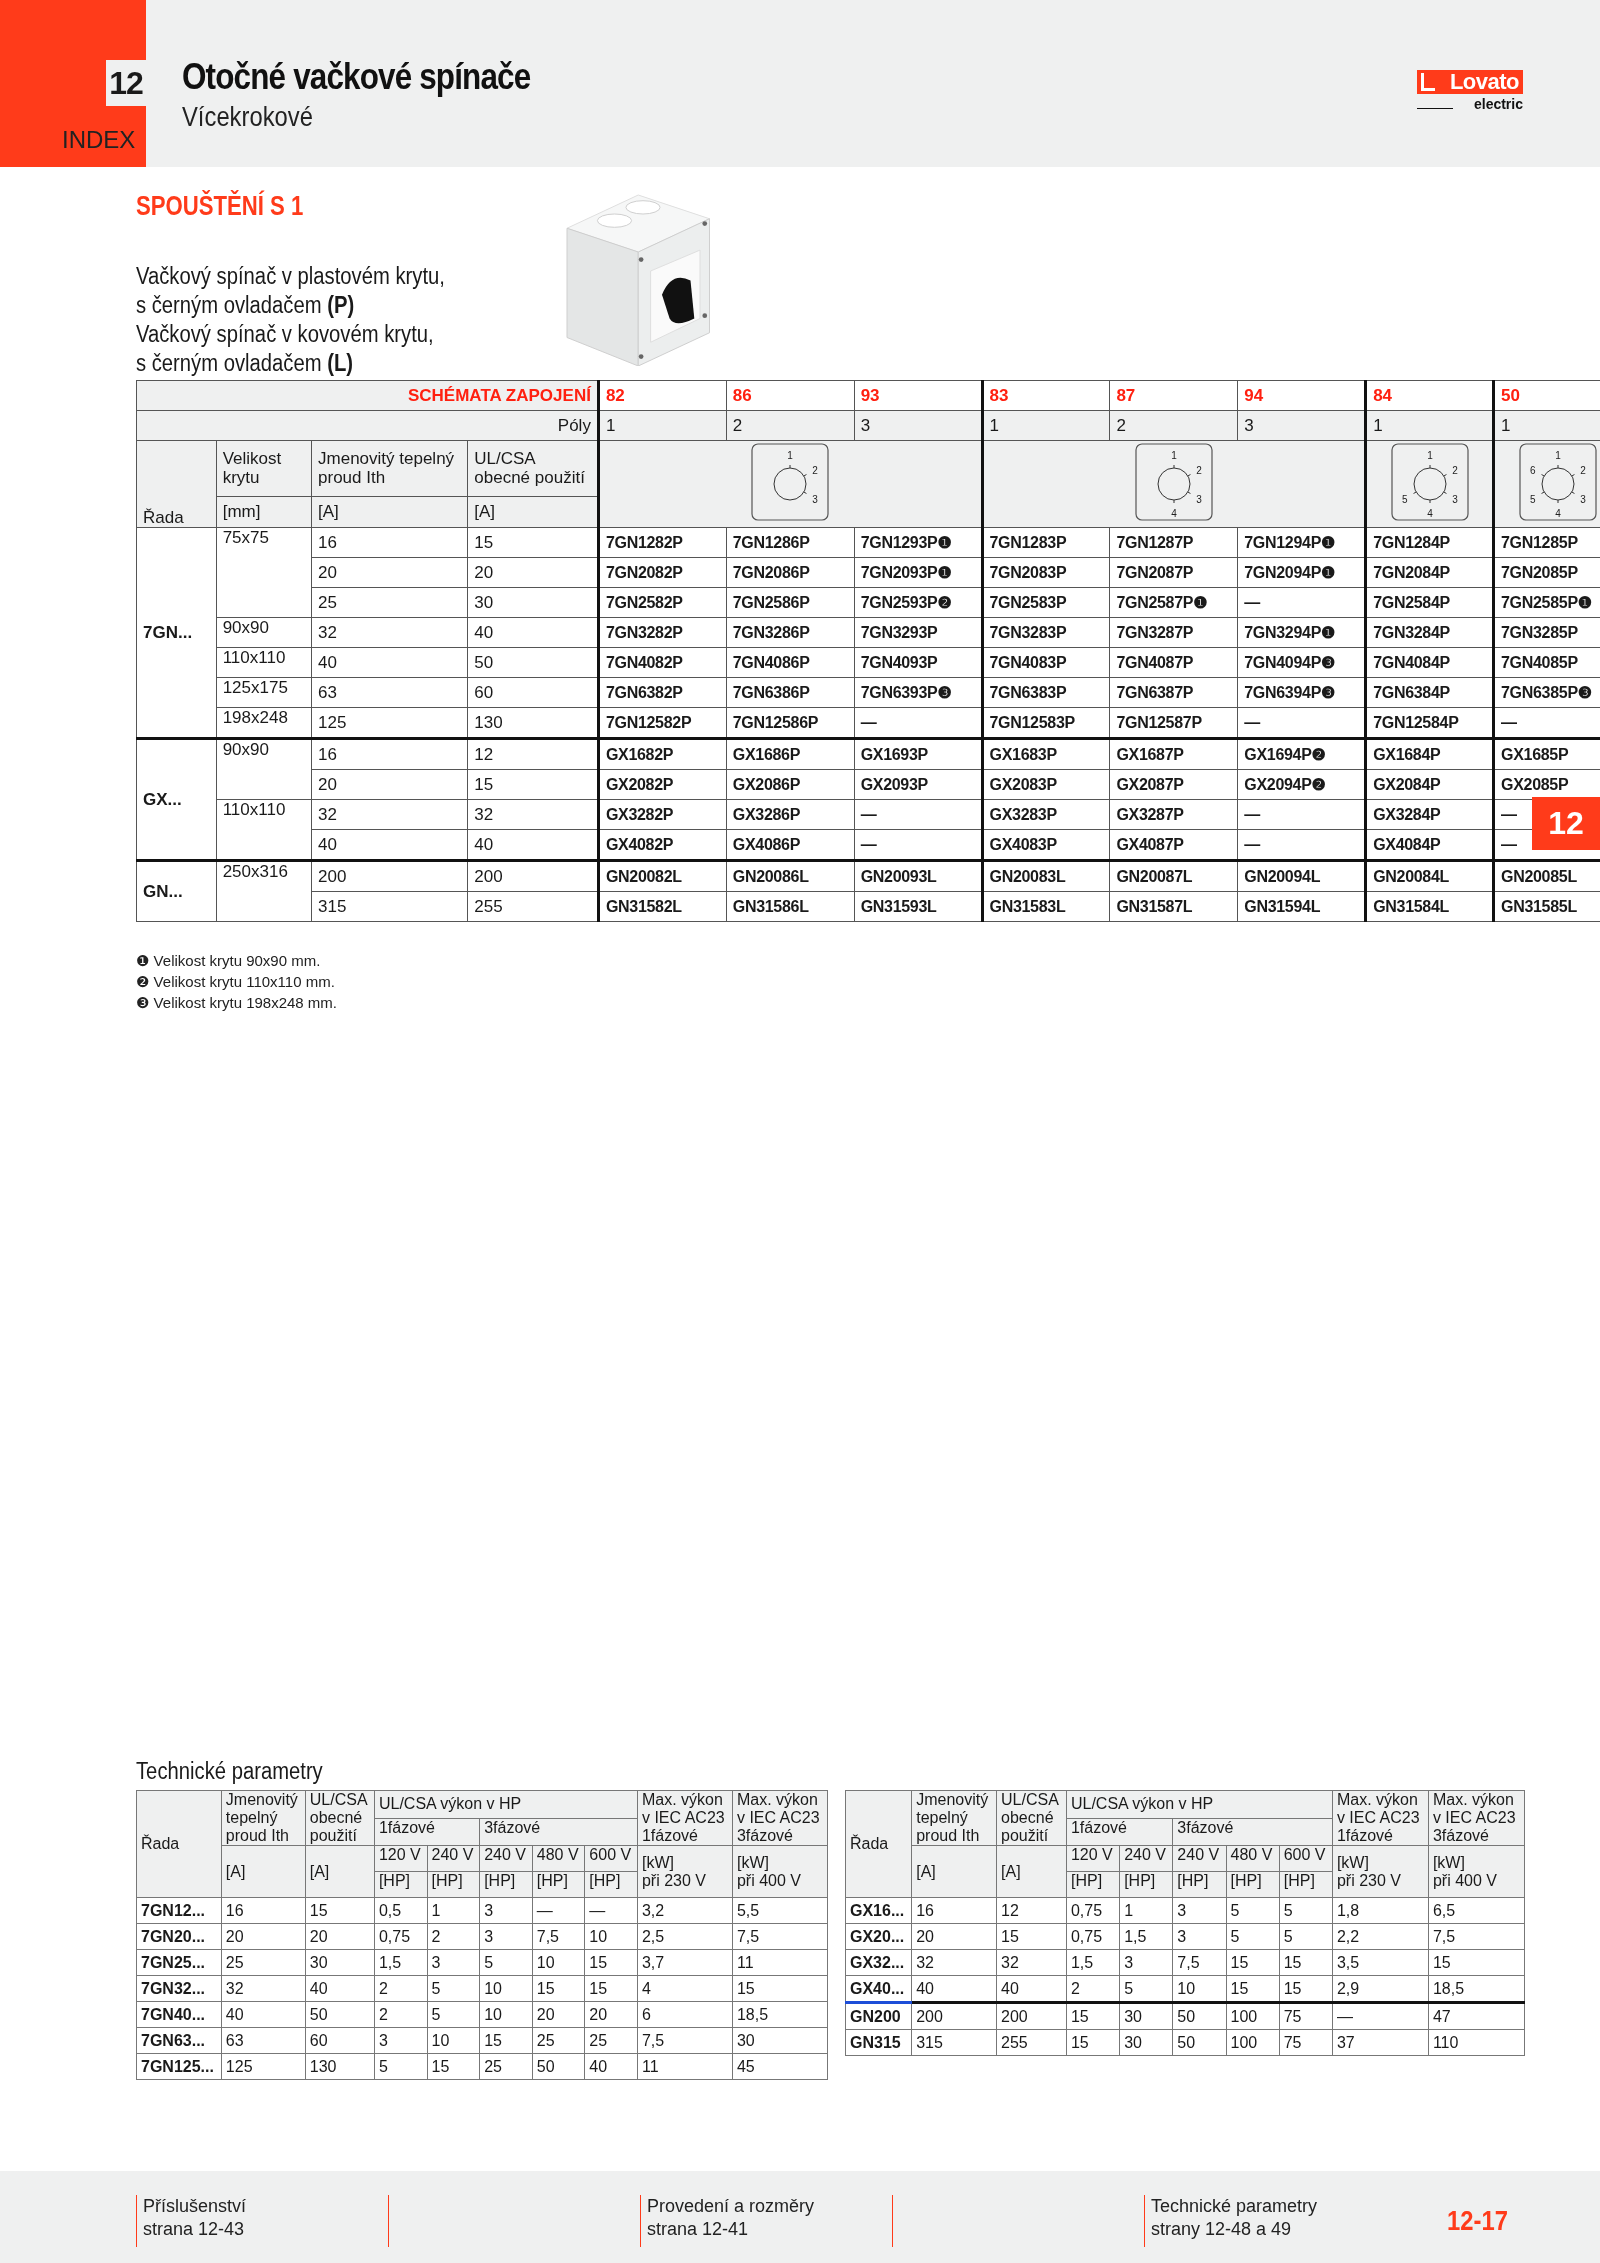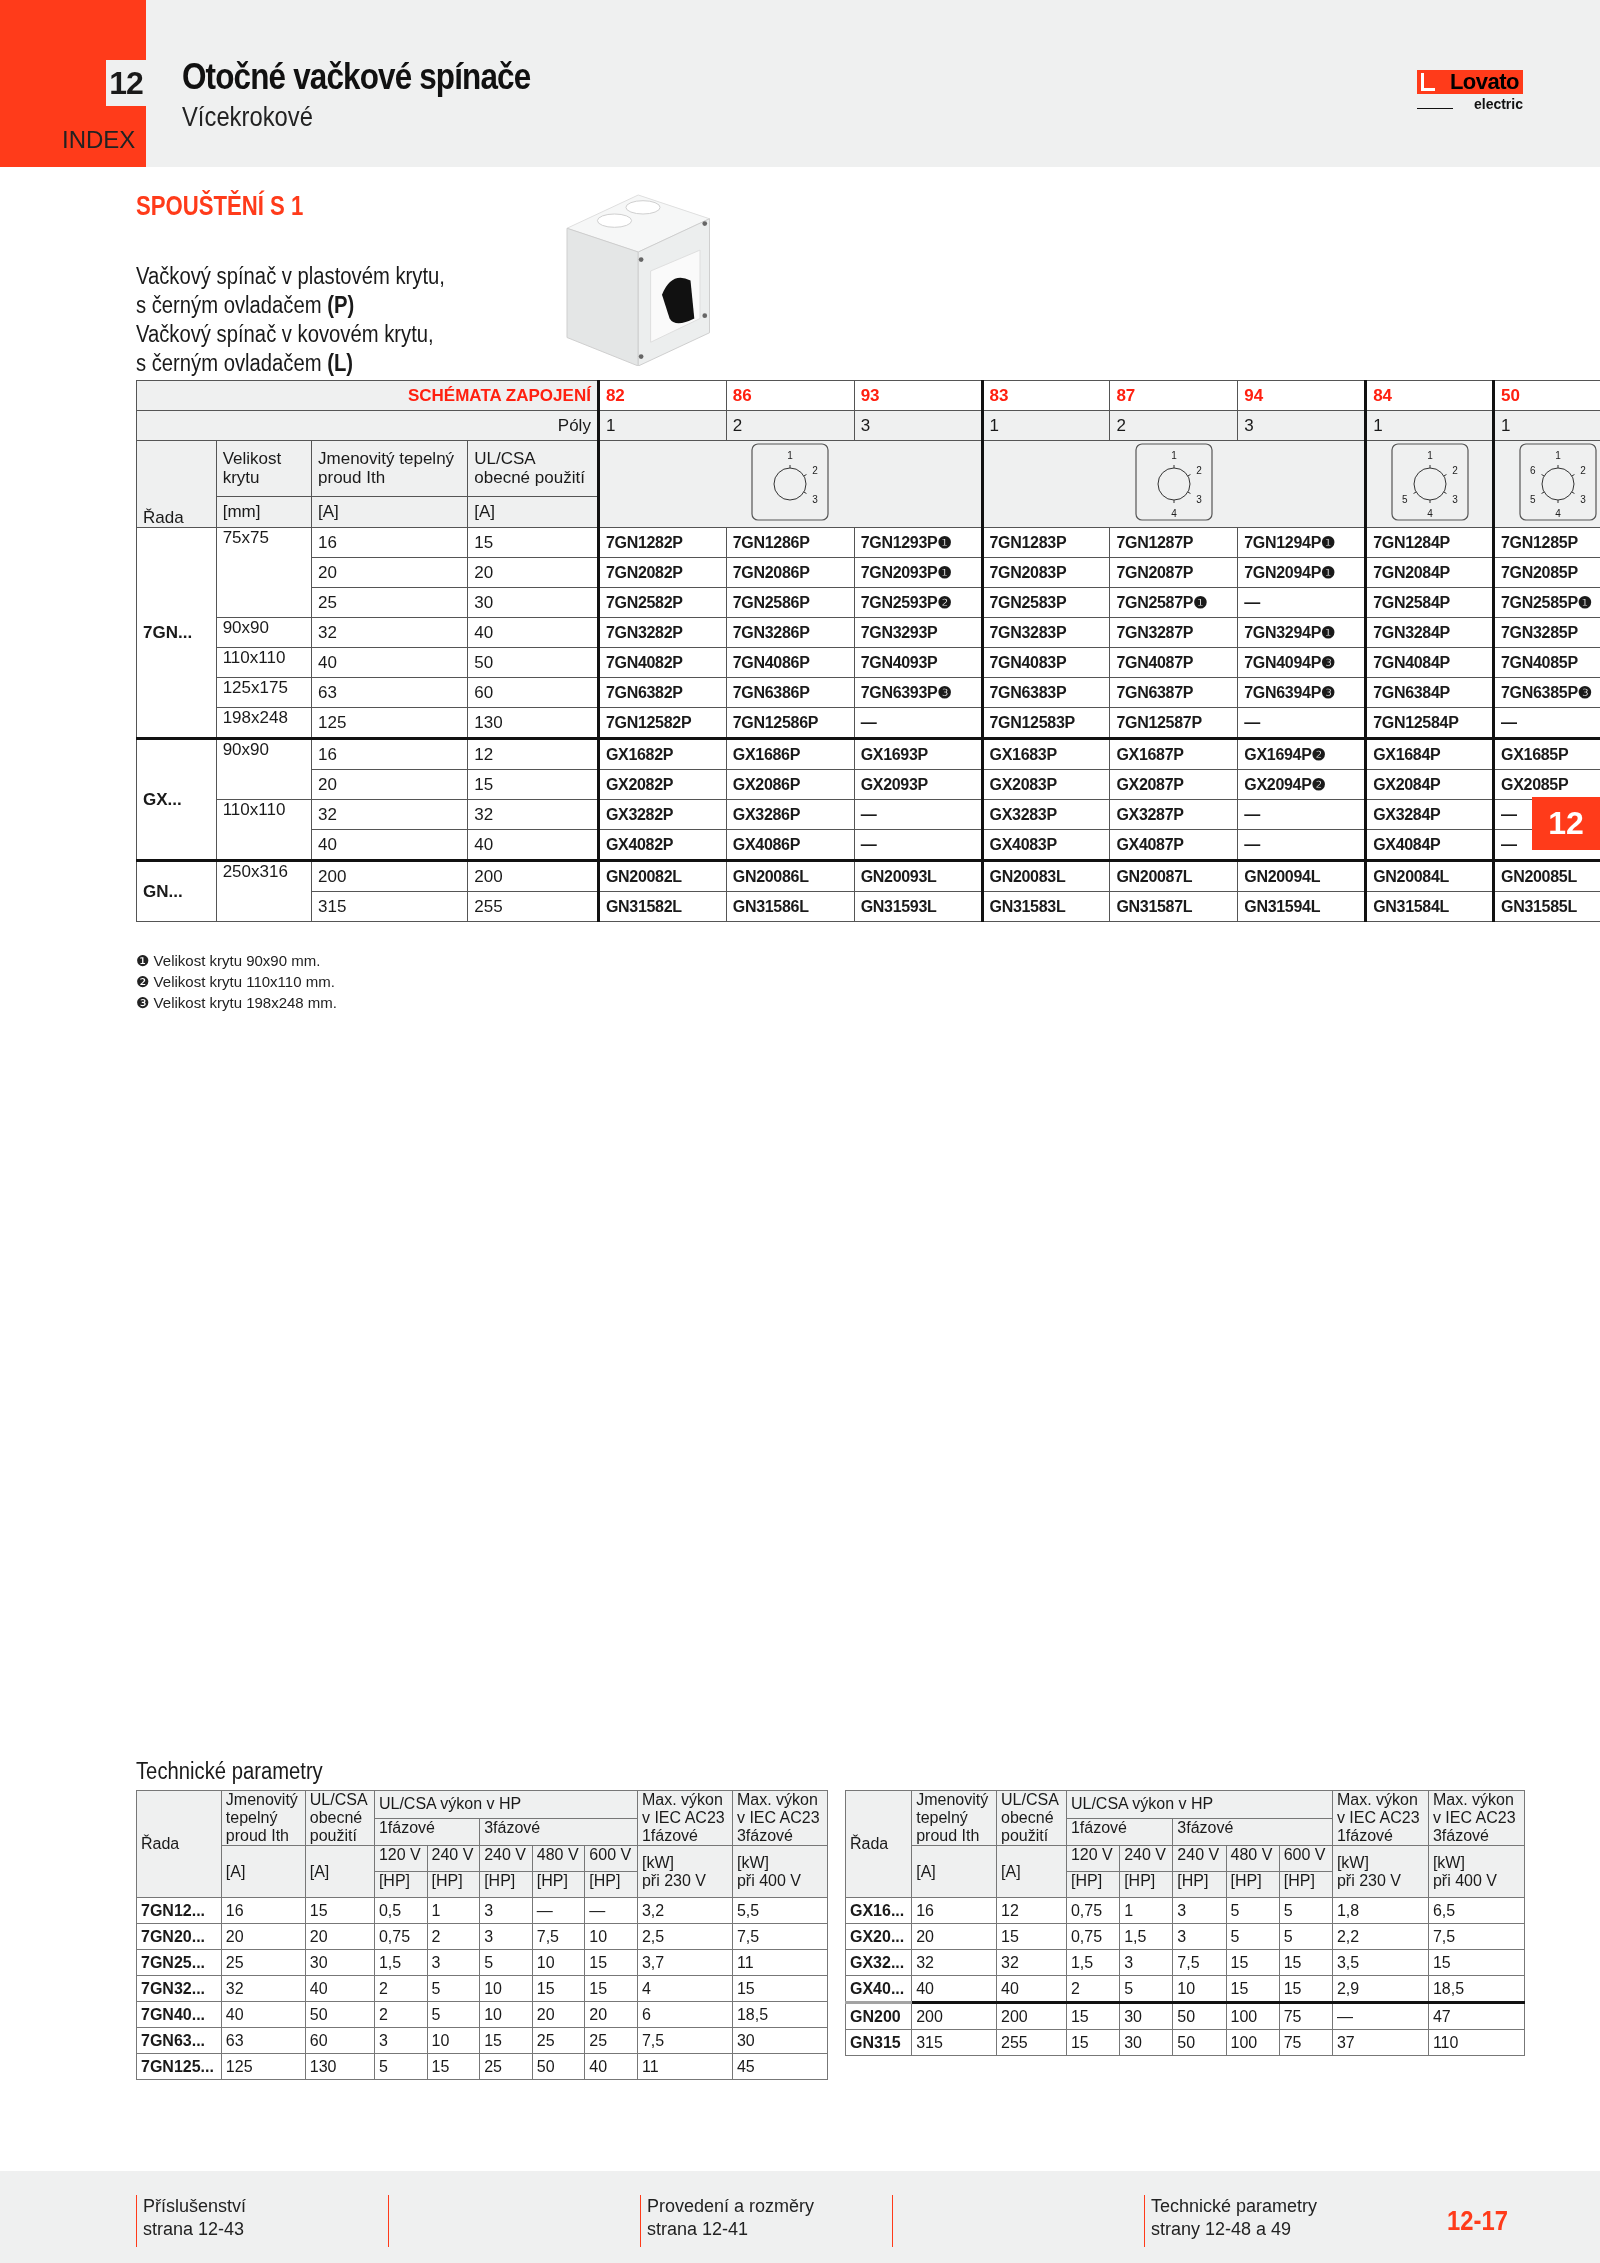--- a/index.html
+++ b/index.html
@@ -3,21 +3,21 @@
 <meta charset="utf-8">
 <style>
   html, body { margin:0; padding:0; }
   body { width:1600px; height:2263px; position:relative; background:#ffffff; font-family:"Liberation Sans", sans-serif; color:#1a1a1a; overflow:hidden; }
   .header { position:absolute; left:0; top:0; width:1600px; height:167px; background:#eff0f0; }
   .index-block { position:absolute; left:0; top:0; width:146px; height:167px; background:#ff3b1a; }
   .chap-num { position:absolute; left:106px; top:60px; width:40px; height:46px; background:#eff0f0; font-family:"Liberation Sans Narrow","Liberation Sans",sans-serif; font-weight:bold; font-size:32px; line-height:46px; text-align:center; color:#1a1a1a; letter-spacing:-1px; }
   .index-label { position:absolute; left:62px; top:126px; font-size:24px; color:#222; letter-spacing:0px; }
   .title { position:absolute; left:182px; top:56px; font-size:37px; font-weight:bold; color:#111; letter-spacing:-1px; transform:scaleX(0.85); transform-origin:left; white-space:nowrap; }
   .subtitle { position:absolute; left:182px; top:101px; font-size:28px; color:#222; transform:scaleX(0.85); transform-origin:left; white-space:nowrap; }
-  .logo { position:absolute; left:1417px; top:70px; width:106px; height:24px; background:#ff3b1a; color:#000000; font-weight:bold; font-size:22px; line-height:24px; text-align:right; padding-right:4px; box-sizing:border-box; letter-spacing:-0.5px; }
+  .logo { position:absolute; left:1417px; top:70px; width:106px; height:24px; background:#ff3b1a; color:#ffffff; font-weight:bold; font-size:22px; line-height:24px; text-align:right; padding-right:4px; box-sizing:border-box; letter-spacing:-0.5px; }
   .logo-mark { position:absolute; left:4px; top:3px; width:14px; height:18px; border-left:3px solid #fff; border-bottom:3px solid #fff; box-sizing:border-box; }
   .logo-sub { position:absolute; left:1417px; top:96px; width:106px; font-size:14px; font-weight:bold; text-align:right; color:#111; }
   .logo-line { position:absolute; left:1417px; top:108px; width:36px; border-top:1px solid #111; }
 
   .section-title { position:absolute; left:136px; top:191px; font-size:27px; font-weight:bold; color:#ff3b1a; transform:scaleX(0.82); transform-origin:left; white-space:nowrap; }
   .desc { position:absolute; left:136px; top:262px; font-size:23px; line-height:29px; color:#1a1a1a; transform:scaleX(0.88); transform-origin:left; white-space:nowrap; }
   .product-img { position:absolute; left:548px; top:176px; width:190px; height:190px; }
 
   table { border-collapse:collapse; }
   .main-table { position:absolute; left:136px; top:380px; width:1486px; font-size:17px; }
@@ -606,21 +606,21 @@
         <td>32</td>
         <td>1,5</td>
         <td>3</td>
         <td>7,5</td>
         <td>15</td>
         <td>15</td>
         <td>3,5</td>
         <td>15</td>
       </tr>
       <tr>
-        <td class="rowh" style="border-bottom:3px solid #a3a3a3">GX40...</td>
+        <td class="rowh" style="border-bottom:3px solid #1d4ed8">GX40...</td>
         <td style="border-bottom:3px solid #111">40</td>
         <td style="border-bottom:3px solid #111">40</td>
         <td style="border-bottom:3px solid #111">2</td>
         <td style="border-bottom:3px solid #111">5</td>
         <td style="border-bottom:3px solid #111">10</td>
         <td style="border-bottom:3px solid #111">15</td>
         <td style="border-bottom:3px solid #111">15</td>
         <td style="border-bottom:3px solid #111">2,9</td>
         <td style="border-bottom:3px solid #111">18,5</td>
       </tr>

